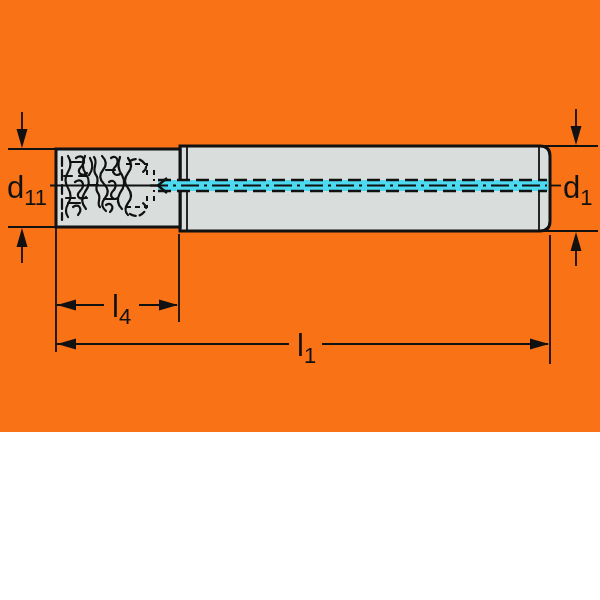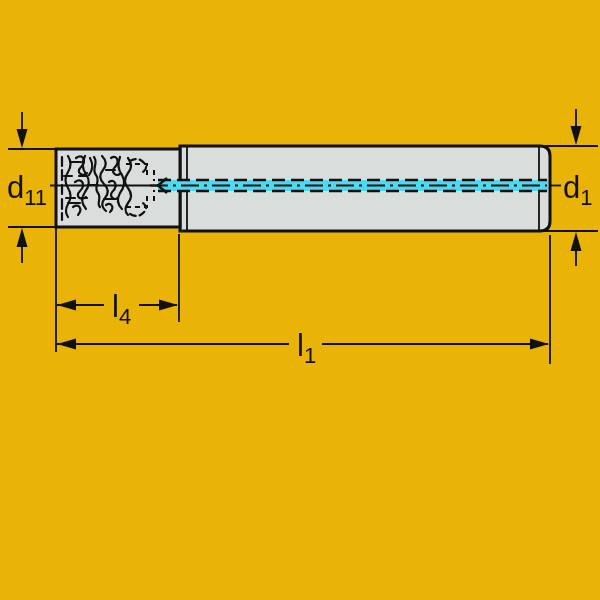--- a/index.html
+++ b/index.html
@@ -1,16 +1,16 @@
 <!DOCTYPE html>
 <html><head>
 <meta charset="utf-8">
 <style>
   html,body{margin:0;padding:0;background:#ffffff;}
-  .stage{position:relative;width:600px;height:600px;background:#eab308;overflow:hidden;
+  .stage{position:relative;width:600px;height:432px;background:#f97316;overflow:hidden;
          font-family:"Liberation Sans",sans-serif;}
   .stage svg{display:block;}
   #main-drawing{position:absolute;left:0;top:0;}
   svg text{font-family:"Liberation Sans",sans-serif;fill:#111;}
   .conefit{position:absolute;left:388px;top:374px;width:151px;height:103px;
            border:3px solid #111;background:#fff;}
 </style>
 </head>
 <body>
 

